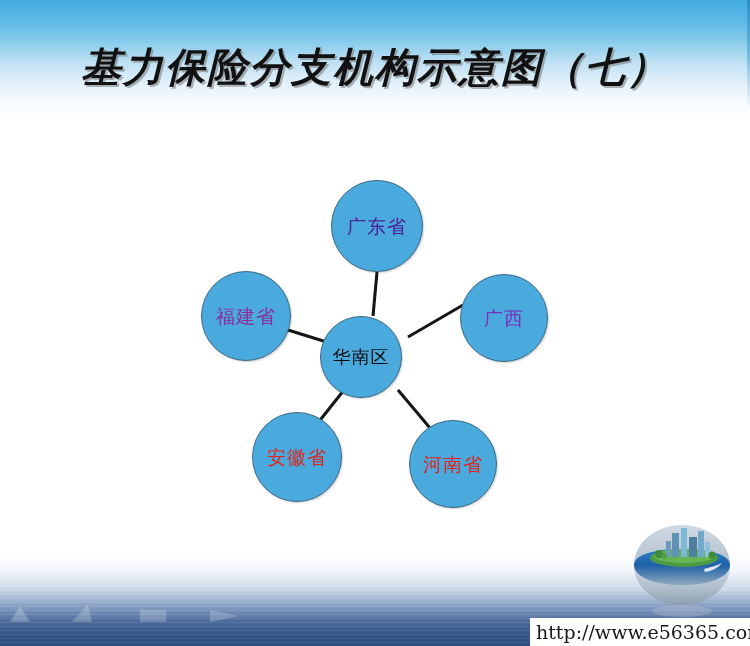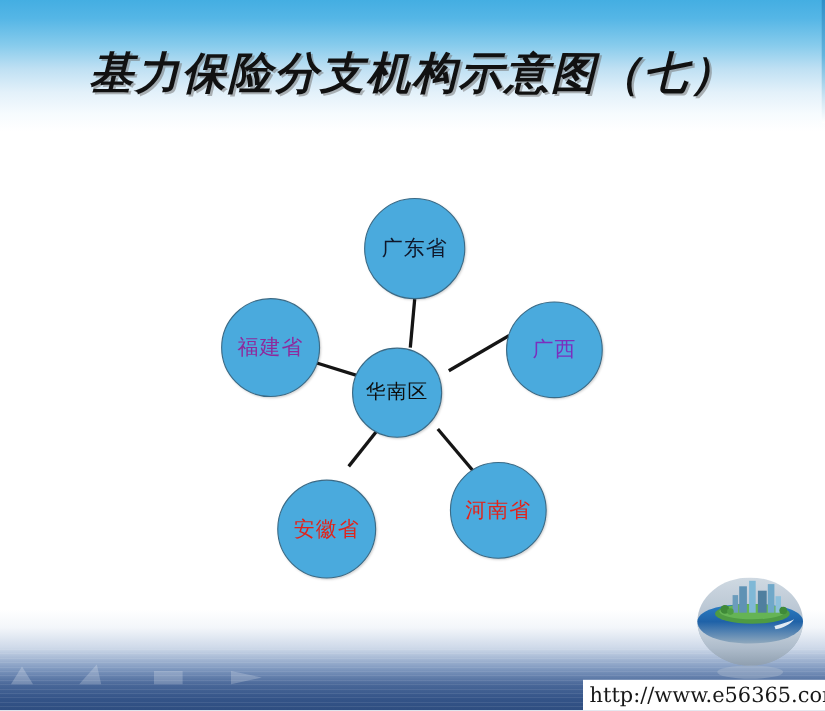--- a/index.html
+++ b/index.html
@@ -205,32 +205,32 @@
       <line x1="344" y1="390" x2="317" y2="424" stroke="#151515" stroke-width="3"></line>
 
       <line x1="333" y1="344" x2="288" y2="330" stroke="#151515" stroke-width="3"></line>
     </svg>
 
     <div class="node node-center" style="left:320px; top:316px; width:82px; height:82px;">
       <span class="node-label" style="color:#0d0d0d;">华南区</span>
     </div>
 
     <div class="node" style="left:331px; top:180px; width:92px; height:92px;">
-      <span class="node-label" style="color:#0f172a;">广东省</span>
+      <span class="node-label" style="color:#4c1d95;">广东省</span>
     </div>
 
     <div class="node" style="left:460px; top:274px; width:88px; height:88px;">
       <span class="node-label" style="color:#7b2fbe;">广西</span>
     </div>
 
     <div class="node" style="left:409px; top:420px; width:88px; height:88px;">
       <span class="node-label" style="color:#e2231a;text-align:center;">河南省</span>
     </div>
 
-    <div class="node" style="left:252px; top:436px; width:90px; height:90px;justify-content:center;">
+    <div class="node" style="left:252px; top:412px; width:90px; height:90px;justify-content:center;">
       <span class="node-label" style="color:#e2231a;">安徽省</span>
     </div>
 
     <div class="node" style="left:201px; top:271px; width:90px; height:90px;">
       <span class="node-label" style="color:#8e2a9c;">福建省</span>
     </div>
 
   </div>
 
   <svg class="globe" viewBox="0 0 108 98">

